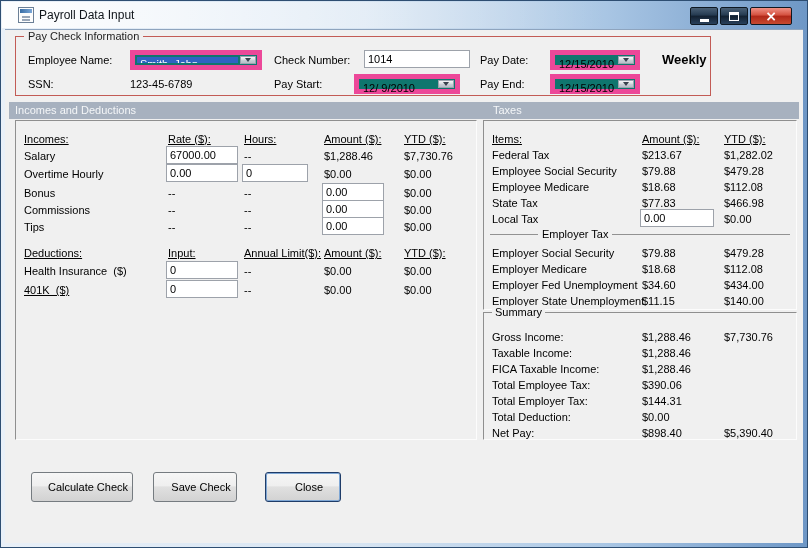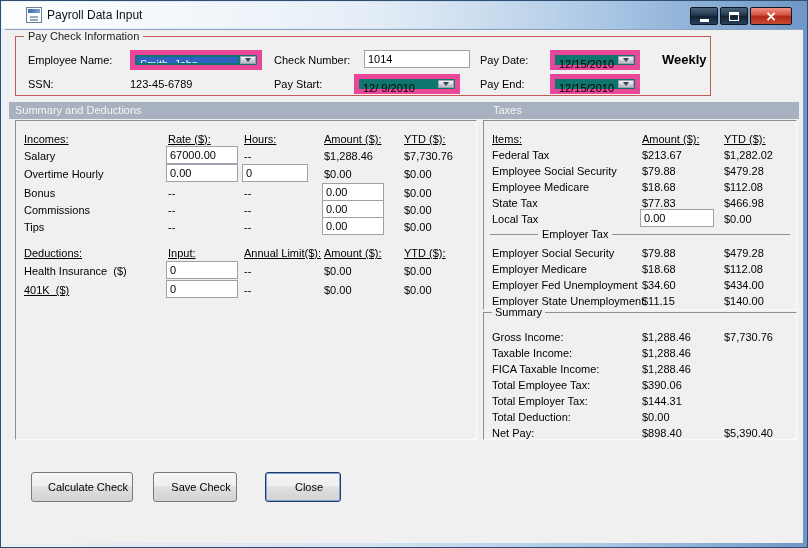--- a/index.html
+++ b/index.html
@@ -4,21 +4,21 @@
 <style>
   * { margin:0; padding:0; box-sizing:border-box; }
   html,body { width:808px; height:548px; overflow:hidden; }
   body { font-family:"Liberation Sans", sans-serif; font-size:11px; color:#000; background:#fff; }
 
   .window { position:absolute; top:0; left:0; width:808px; height:548px;
     border:1px solid #2E4E72;
     background:linear-gradient(to right,#E9F0F8 0%,#D6E4F2 45%,#A9C6E4 75%,#6E97C6 100%); }
 
   .titlebar { position:absolute; left:1px; top:1px; right:1px; height:26px;
-    display:flex; align-items:center; padding-left:24px;
+    display:flex; align-items:center; padding-left:16px;
     background:linear-gradient(to right,rgba(255,255,255,.9),rgba(255,255,255,0) 75%); }
   .title-text { font-size:12px; color:#10151B; white-space:pre; }
 
   .app-icon { width:16px; height:16px; margin-right:5px; position:relative;
     background:#FDFDFD; border:1px solid #6B7F96; }
   .app-icon .bar { position:absolute; left:1px; right:1px; top:1px; height:4px;
     background:linear-gradient(to right,#3A6EA5,#7AA7D8); }
   .app-icon .lines { position:absolute; left:3px; top:8px; width:8px; height:2px;
     background:#9AA7B8; box-shadow:0 3px 0 #9AA7B8; }
 
@@ -151,21 +151,21 @@
       <span class="lbl" style="left:464px;top:41px">Pay End:</span>
       <div class="combo" style="left:534px;top:37px;width:90px">
         <span class="combo-text">12/15/2010</span>
         <span class="carrow">
             <span class="tri"></span>
           </span>
       </div>
     </div>
 
     <div class="band">
-      <span class="band-label" style="left:6px">Summary and Deductions</span>
+      <span class="band-label" style="left:6px">Incomes and Deductions</span>
       <span class="band-label" style="left:484px">Taxes</span>
     </div>
 
     <div class="panel lp">
       <div class="prow" style="top:10px">
         <span class="cell c1 hdr">Incomes:</span>
         <span class="cell c2 hdr">Rate ($):</span>
         <span class="cell c3 hdr">Hours:</span>
         <span class="cell c4 hdr">Amount ($):</span>
         <span class="cell c5 hdr">YTD ($):</span>

